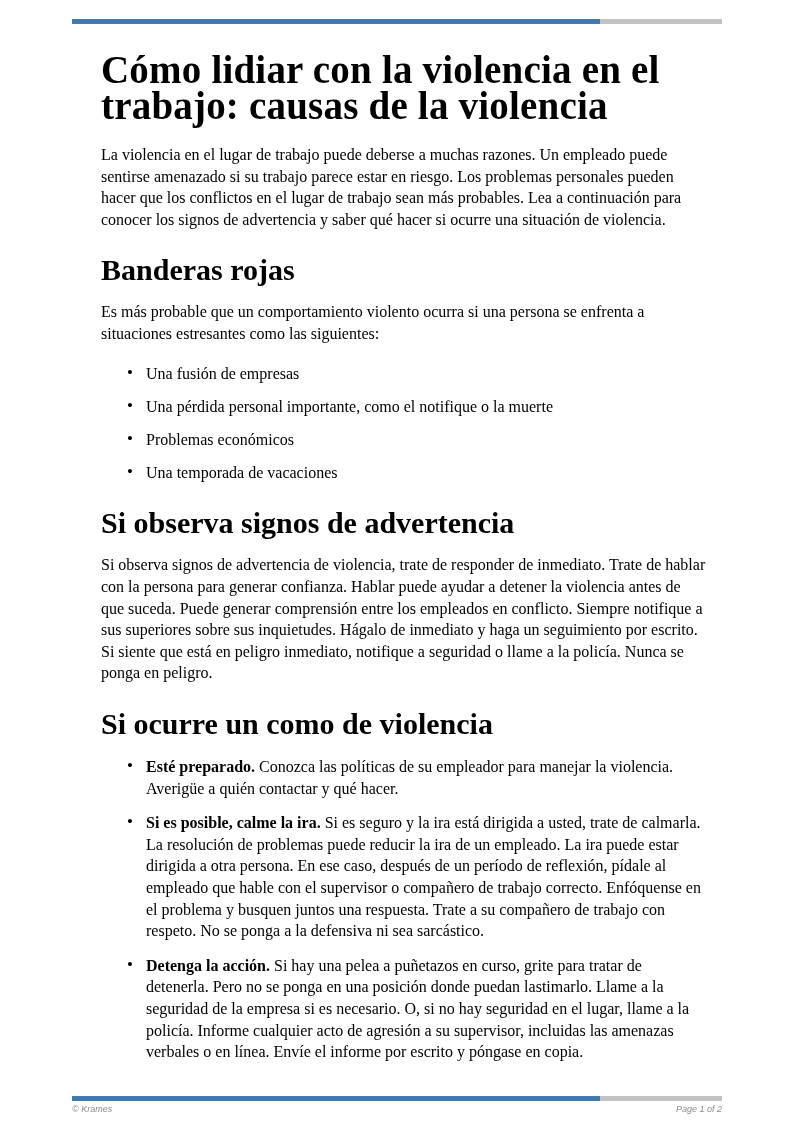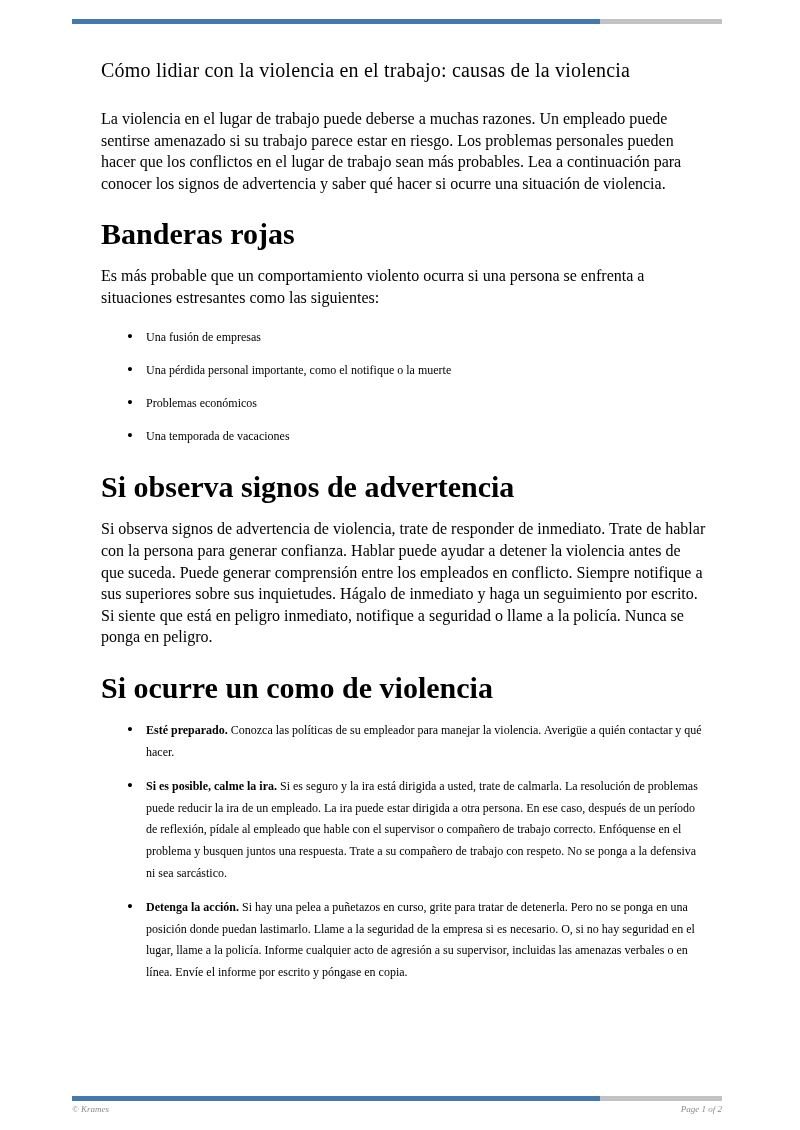--- a/index.html
+++ b/index.html
@@ -28,23 +28,23 @@
   .rule .seg-gray { width: 122px; height: 100%; background: #c3c3c5; }
 
   .content {
     position: absolute;
     left: 101px;
     top: 52px;
     width: 622px;
   }
 
   h1.doc-title {
-    font-size: 20px;
+    font-size: 39px;
     line-height: 36px;
-    font-weight: normal;
+    font-weight: bold;
     letter-spacing: 0.2px;
     margin-bottom: 20px;
     width: 630px;
   }
 
   p.body-text {
     font-size: 16px;
     line-height: 21.6px;
     width: 606px;
     margin-bottom: 16px;
@@ -57,21 +57,21 @@
     margin-top: 26px;
     margin-bottom: 17px;
   }
 
   ul.bullet-list {
     list-style: none;
     margin: 18px 0 20px 0;
   }
   ul.bullet-list li {
     position: relative;
-    font-size: 12px;
+    font-size: 16px;
     line-height: 21.6px;
     padding-left: 45px;
     width: 606px;
     margin-bottom: 11.5px;
   }
   ul.bullet-list li::before {
     content: "\2022";
     position: absolute;
     left: 26px;
     top: -1px;
@@ -80,21 +80,21 @@
   ul.action-list li { margin-bottom: 13px; margin-top: 8px; }
   .lead-bold { font-weight: bold; }
 
   .footer-text-row {
     position: absolute;
     left: 72px;
     top: 1104px;
     width: 650px;
     display: flex;
     justify-content: space-between;
-    font-family: Liberation Serif, serif;
+    font-family: Liberation Sans, sans-serif;
     font-style: italic;
     font-size: 9px;
     color: #8a8a8a;
   }
 </style>
 </head>
 <body>
 
 <div class="page">
 

